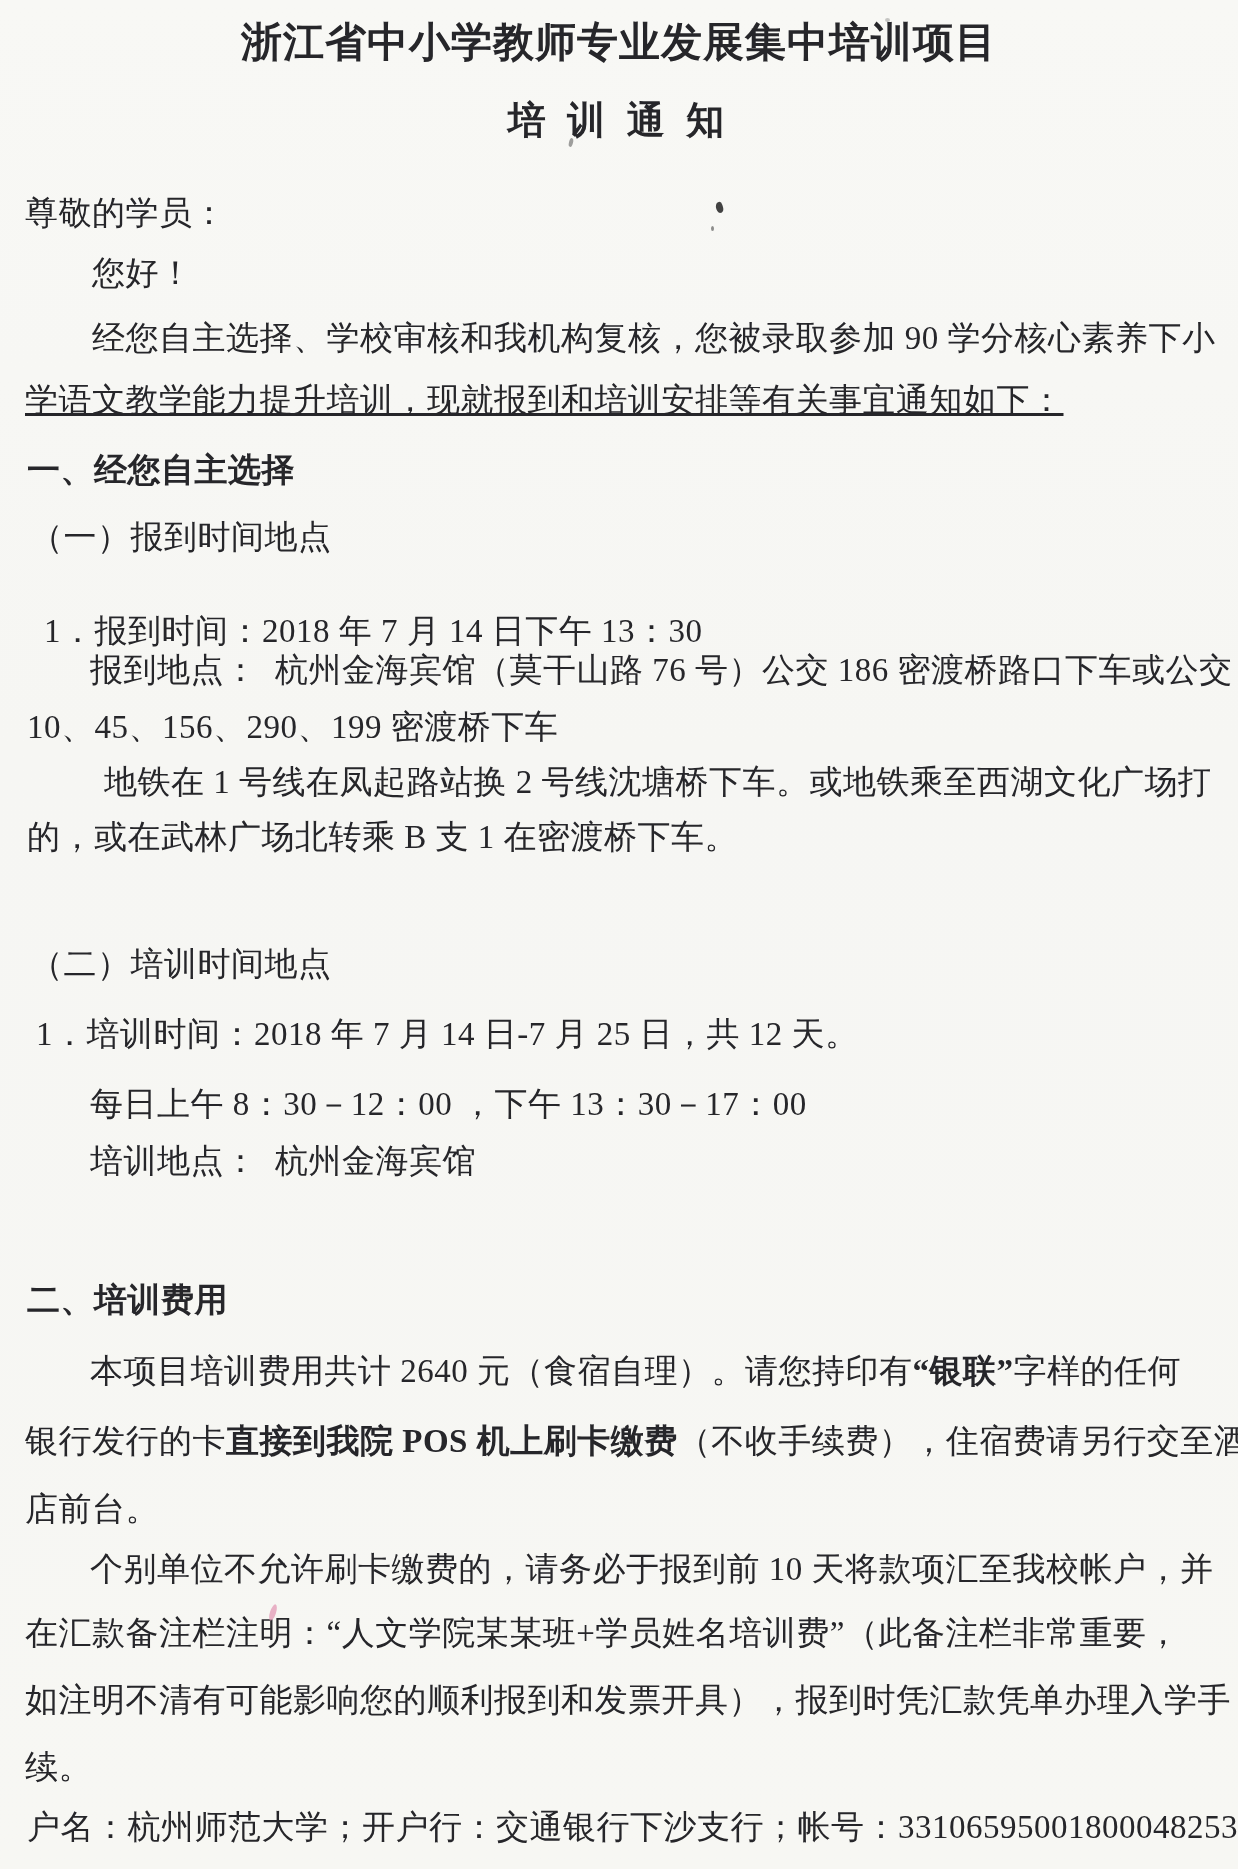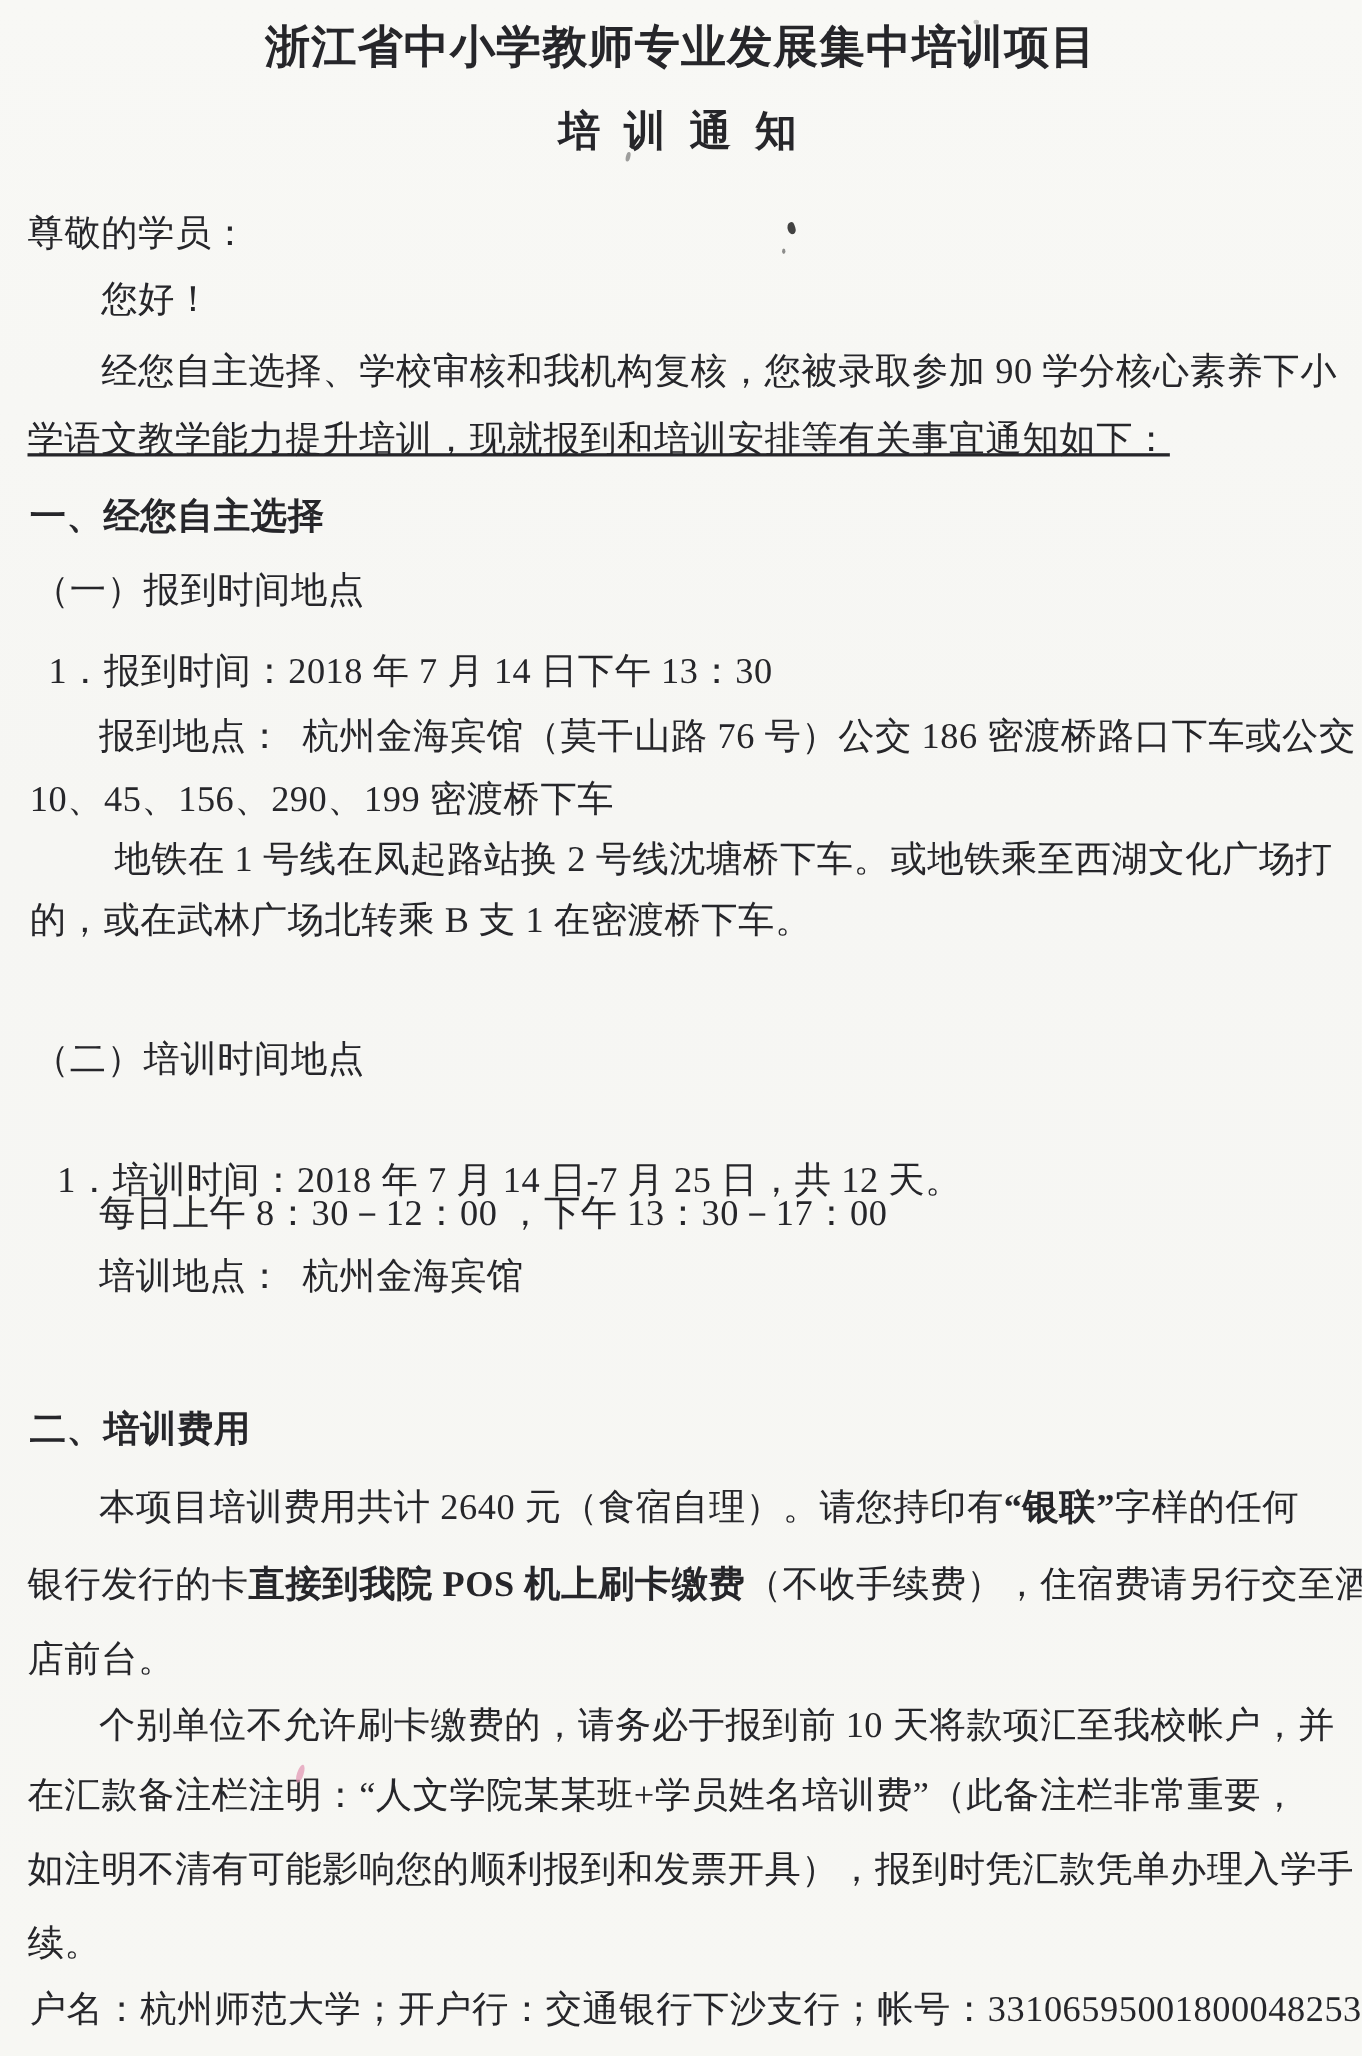--- a/index.html
+++ b/index.html
@@ -29,27 +29,27 @@
   .bold { font-weight:bold; }
   .u { text-underline-offset:7px; text-decoration-thickness:1.5px;margin-top:16px; }
 
   
   .salutation { top:192px; left:25px; }
   .greeting   { top:252px; left:92px;text-align:right; }
   .intro1     { top:317px; left:92px; }
   .intro2     { top:379px; left:25px;text-decoration:underline; }
   .h-sec1     { top:449px; left:27px; font-weight:bold; }
   .s1a-h      { top:516px; left:30px; }
-  .s1a-1      { top:590px; left:44px; }
+  .s1a-1      { top:610px; left:44px; }
   .s1a-2      { top:649px; left:90px; }
   .s1a-3      { top:706px; left:27px; }
   .s1a-4      { top:761px; left:104px; }
   .s1a-5      { top:816px; left:27px; }
   .s1b-h      { top:943px; left:30px; }
-  .s1b-1      { top:1013px; left:52px;margin-top:40px; }
+  .s1b-1      { top:1013px; left:36px; }
   .s1b-2      { top:1083px; left:90px; }
   .s1b-3      { top:1140px; left:90px; }
   .h-sec2     { top:1279px; left:27px; font-weight:bold; }
   .fee1       { top:1350px; left:90px;text-align:center; }
   .fee2       { top:1420px; left:25px; }
   .fee3       { top:1488px; left:25px; }
   .remit1     { top:1548px; left:90px; }
   .remit2     { top:1612px; left:25px; }
   .remit3     { top:1679px; left:25px; }
   .remit4     { top:1746px; left:25px; }

